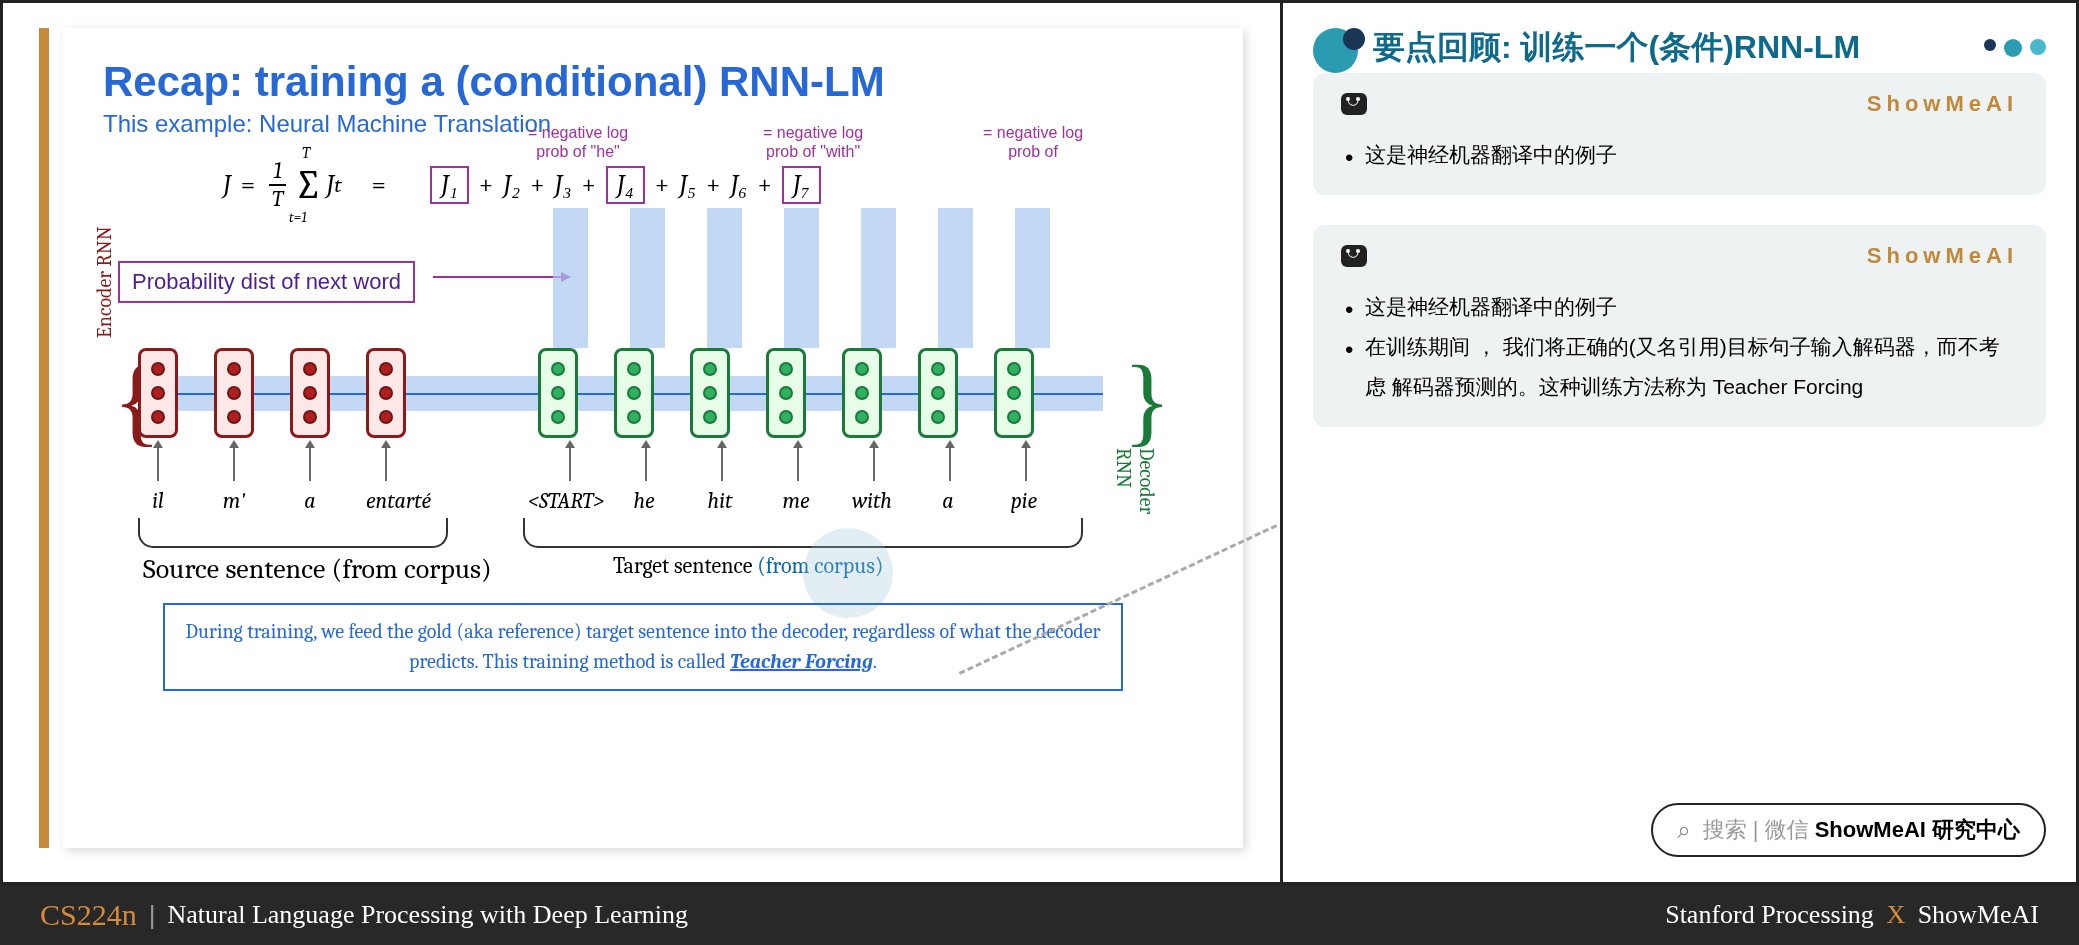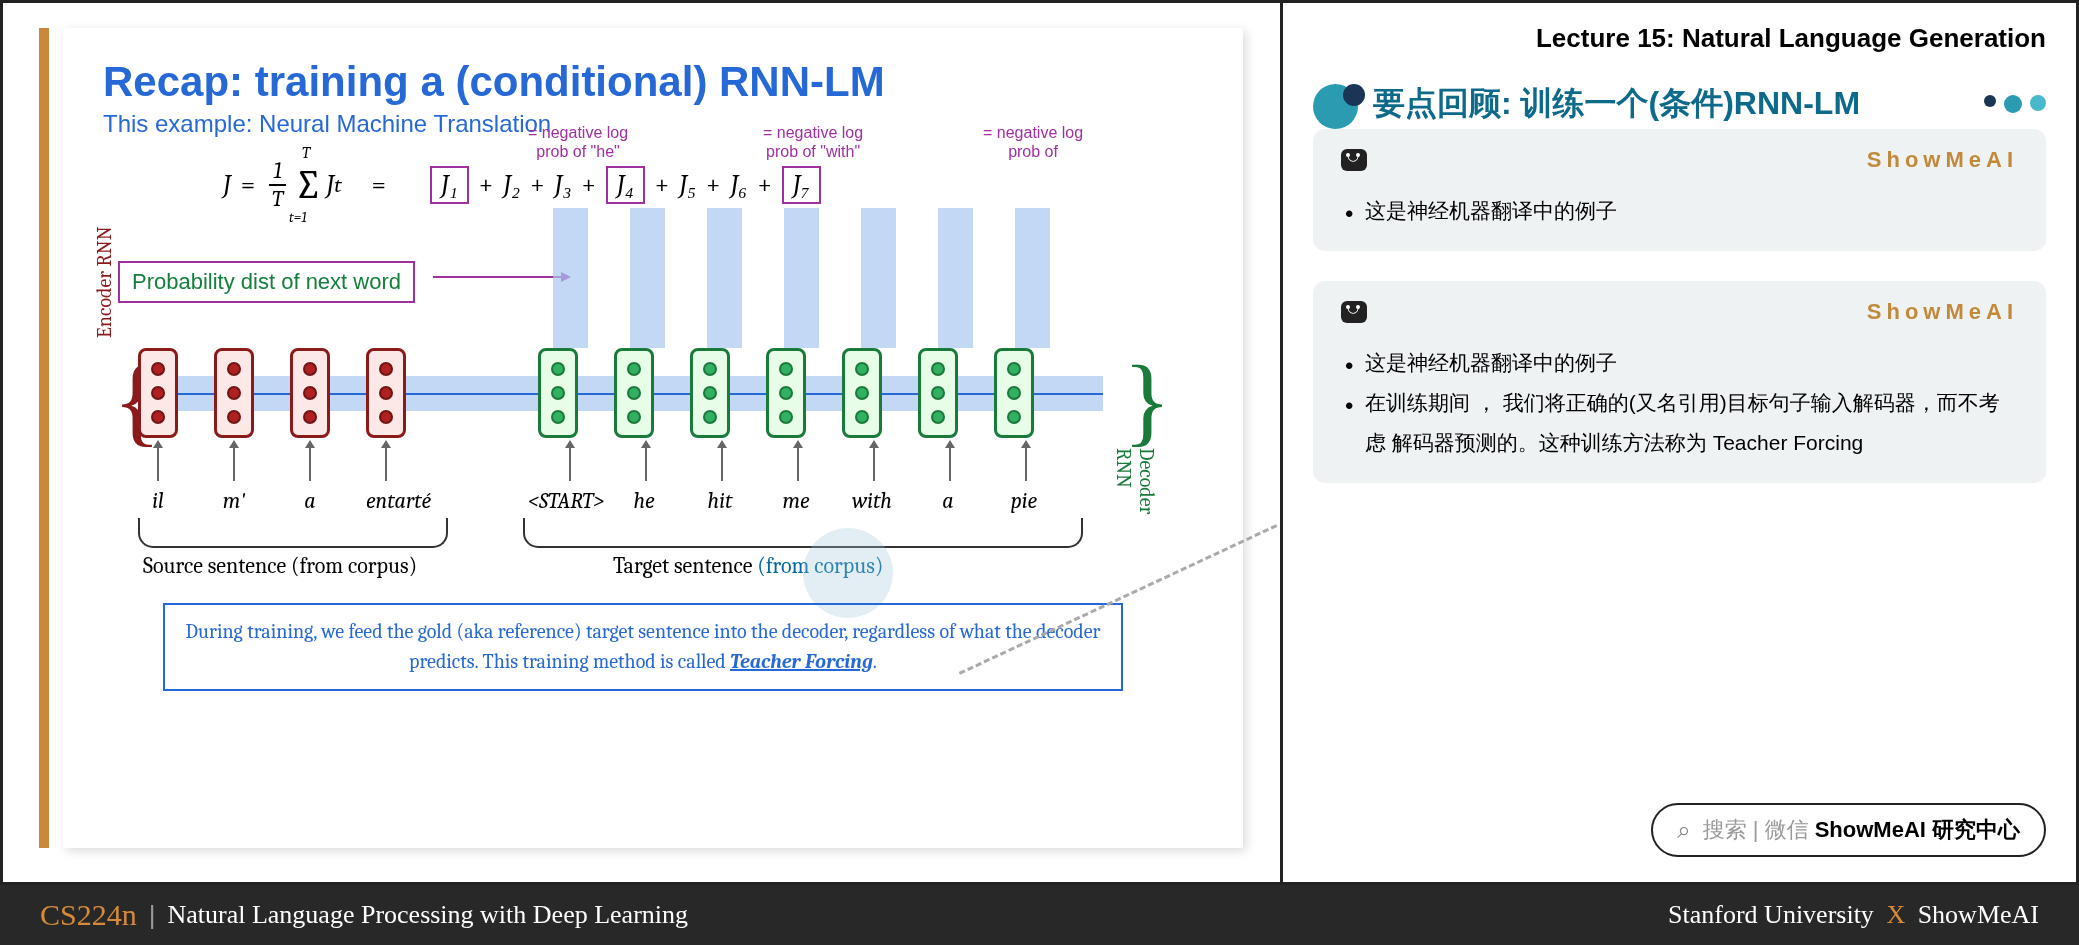--- a/index.html
+++ b/index.html
@@ -16,21 +16,21 @@
 .frac { display: inline-flex; flex-direction: column; align-items: center; font-size: 22px; margin: 0 4px; }
 .frac .num { border-bottom: 2px solid #000; padding: 0 4px; }
 .sigma { font-size: 40px; font-style: normal; position: relative; margin: 0 4px; }
 .sigma-t { position: absolute; top: -18px; left: 8px; font-size: 16px; font-style: italic; }
 .sigma-b { position: absolute; bottom: -18px; left: -5px; font-size: 14px; font-style: italic; white-space: nowrap; }
 .j-terms { display: flex; align-items: center; margin-left: 30px; }
 .j-box { border: 2px solid #a030a0; padding: 2px 9px; margin: 0 4px; }
 .j-plain { margin: 0 4px; }
 .plus { margin: 0 6px; font-style: normal; }
 .neg-label { position: absolute; color: #a030a0; font-size: 16px; text-align: center; line-height: 1.2; }
-.prob-label-box { position: absolute; left: 55px; top: 233px; border: 2px solid #a030a0; padding: 6px 12px; color: #15803d; font-size: 22px; }
+.prob-label-box { position: absolute; left: 55px; top: 233px; border: 2px solid #a030a0; padding: 6px 12px; color: #4c1d95; font-size: 22px; }
 .prob-arrow { position: absolute; left: 370px; top: 248px; width: 130px; height: 2px; background: #a030a0; }
 .prob-arrow::after { content: ''; position: absolute; right: -8px; top: -4px; border-left: 10px solid #a030a0; border-top: 5px solid transparent; border-bottom: 5px solid transparent; }
 .yhat-row { position: absolute; top: 233px; left: 495px; display: flex; gap: 52px; font-family: Cambria, serif; font-size: 24px; font-style: italic; color: #2668d6; }
 .rnn-row { position: absolute; top: 320px; left: 75px; display: flex; gap: 36px; align-items: center; }
 .cell { width: 40px; height: 90px; border: 3px solid; border-radius: 8px; display: flex; flex-direction: column; justify-content: space-around; align-items: center; padding: 6px 0; }
 .cell.red { border-color: #8b1a1a; background: #fde8e8; }
 .cell.green { border-color: #1a7a3a; background: #e8fde8; }
 .dot { width: 14px; height: 14px; border-radius: 50%; }
 .dot.red { background: #b02020; border: 2px solid #701515; }
 .dot.green { background: #30b060; border: 2px solid #1a7a3a; }
@@ -40,21 +40,21 @@
 .brace-green { position: absolute; left: 1060px; top: 315px; color: #1a7a3a; font-size: 100px; font-family: serif; }
 .h-arrow-band { position: absolute; top: 348px; left: 100px; width: 940px; height: 35px; background: #a8c8f0; opacity: 0.7; }
 .h-arrow-line { position: absolute; top: 365px; left: 100px; width: 940px; height: 2px; background: #2668d6; }
 .v-arrow-band { position: absolute; width: 35px; background: #a8c8f0; opacity: 0.7; }
 .word-row { position: absolute; top: 460px; left: 75px; display: flex; gap: 36px; font-family: Cambria, serif; font-style: italic; font-size: 22px; }
 .word { width: 40px; text-align: center; white-space: nowrap; }
 .word-arrow { position: absolute; width: 2px; height: 35px; background: #666; }
 .word-arrow::before { content: ''; position: absolute; top: -6px; left: -4px; border-bottom: 8px solid #666; border-left: 5px solid transparent; border-right: 5px solid transparent; }
 .src-brace { position: absolute; left: 75px; top: 490px; width: 310px; height: 30px; border-bottom: 2px solid #333; border-left: 2px solid #333; border-right: 2px solid #333; border-radius: 0 0 15px 15px; }
 .tgt-brace { position: absolute; left: 460px; top: 490px; width: 560px; height: 30px; border-bottom: 2px solid #333; border-left: 2px solid #333; border-right: 2px solid #333; border-radius: 0 0 15px 15px; }
-.src-label { position: absolute; left: 80px; top: 525px; font-size: 22px; font-family: Cambria, serif; }
+.src-label { position: absolute; left: 80px; top: 525px; font-size: 28px; font-family: Cambria, serif; }
 .tgt-label { position: absolute; left: 550px; top: 525px; font-size: 22px; font-family: Cambria, serif; }
 .tgt-label .gray { color: #0369a1; }
 .note-box { position: absolute; left: 100px; top: 575px; width: 960px; border: 2px solid #2668d6; padding: 12px 20px; text-align: center; color: #2668d6; font-size: 20px; font-family: Cambria, serif; line-height: 1.5; }
 .note-box .tf { font-style: italic; font-weight: bold; text-decoration: underline; }
 .right-panel { flex: 1; position: relative; padding: 20px 30px; }
 .lecture-title { text-align: right; font-size: 26px; font-weight: bold; margin-bottom: 25px; }
 .cn-title-row { display: flex; align-items: center; }
 .cn-title-icon { position: relative; width: 60px; height: 50px; }
 .cn-title-icon .big { position: absolute; width: 45px; height: 45px; background: #2a9bb0; border-radius: 50%; left: 0; bottom: 0; }
 .cn-title-icon .mid { position: absolute; width: 22px; height: 22px; background: #1a3555; border-radius: 50%; left: 30px; top: 5px; }
@@ -248,21 +248,20 @@
 
         <div class="note-box">
           <span>During training, we feed the gold (aka reference) target sentence into the decoder, regardless of what the decoder predicts. This training method is called </span><span class="tf">Teacher Forcing</span><span>.</span>
         </div>
 
         <div class="dash-line"></div>
       </div>
     </div>
 
     <div class="right-panel">
-      <div class="lecture-title">Lecture 15: Natural Language Generation</div>
 
       <div class="cn-title-row">
         <div class="cn-title-icon">
           <div class="big"></div>
             <div class="mid"></div>
         </div>
         <div class="cn-title">要点回顾: 训练一个(条件)RNN-LM</div>
         <div class="dots">
           <div class="d1"></div>
             <div class="d2"></div>
@@ -293,18 +292,18 @@
         <span class="bold">ShowMeAI 研究中心</span>
       </div>
     </div>
   </div>
 
   <div class="footer">
     <span class="cs">CS224n</span>
     <span class="pipe">|</span>
     <span class="sub">Natural Language Processing with Deep Learning</span>
     <span class="right">
-      <span>Stanford University</span>
+      <span>Stanford Processing</span>
       <span class="x">X</span>
       <span>ShowMeAI</span>
     </span>
   </div>
 </div>
 
 </body></html>

